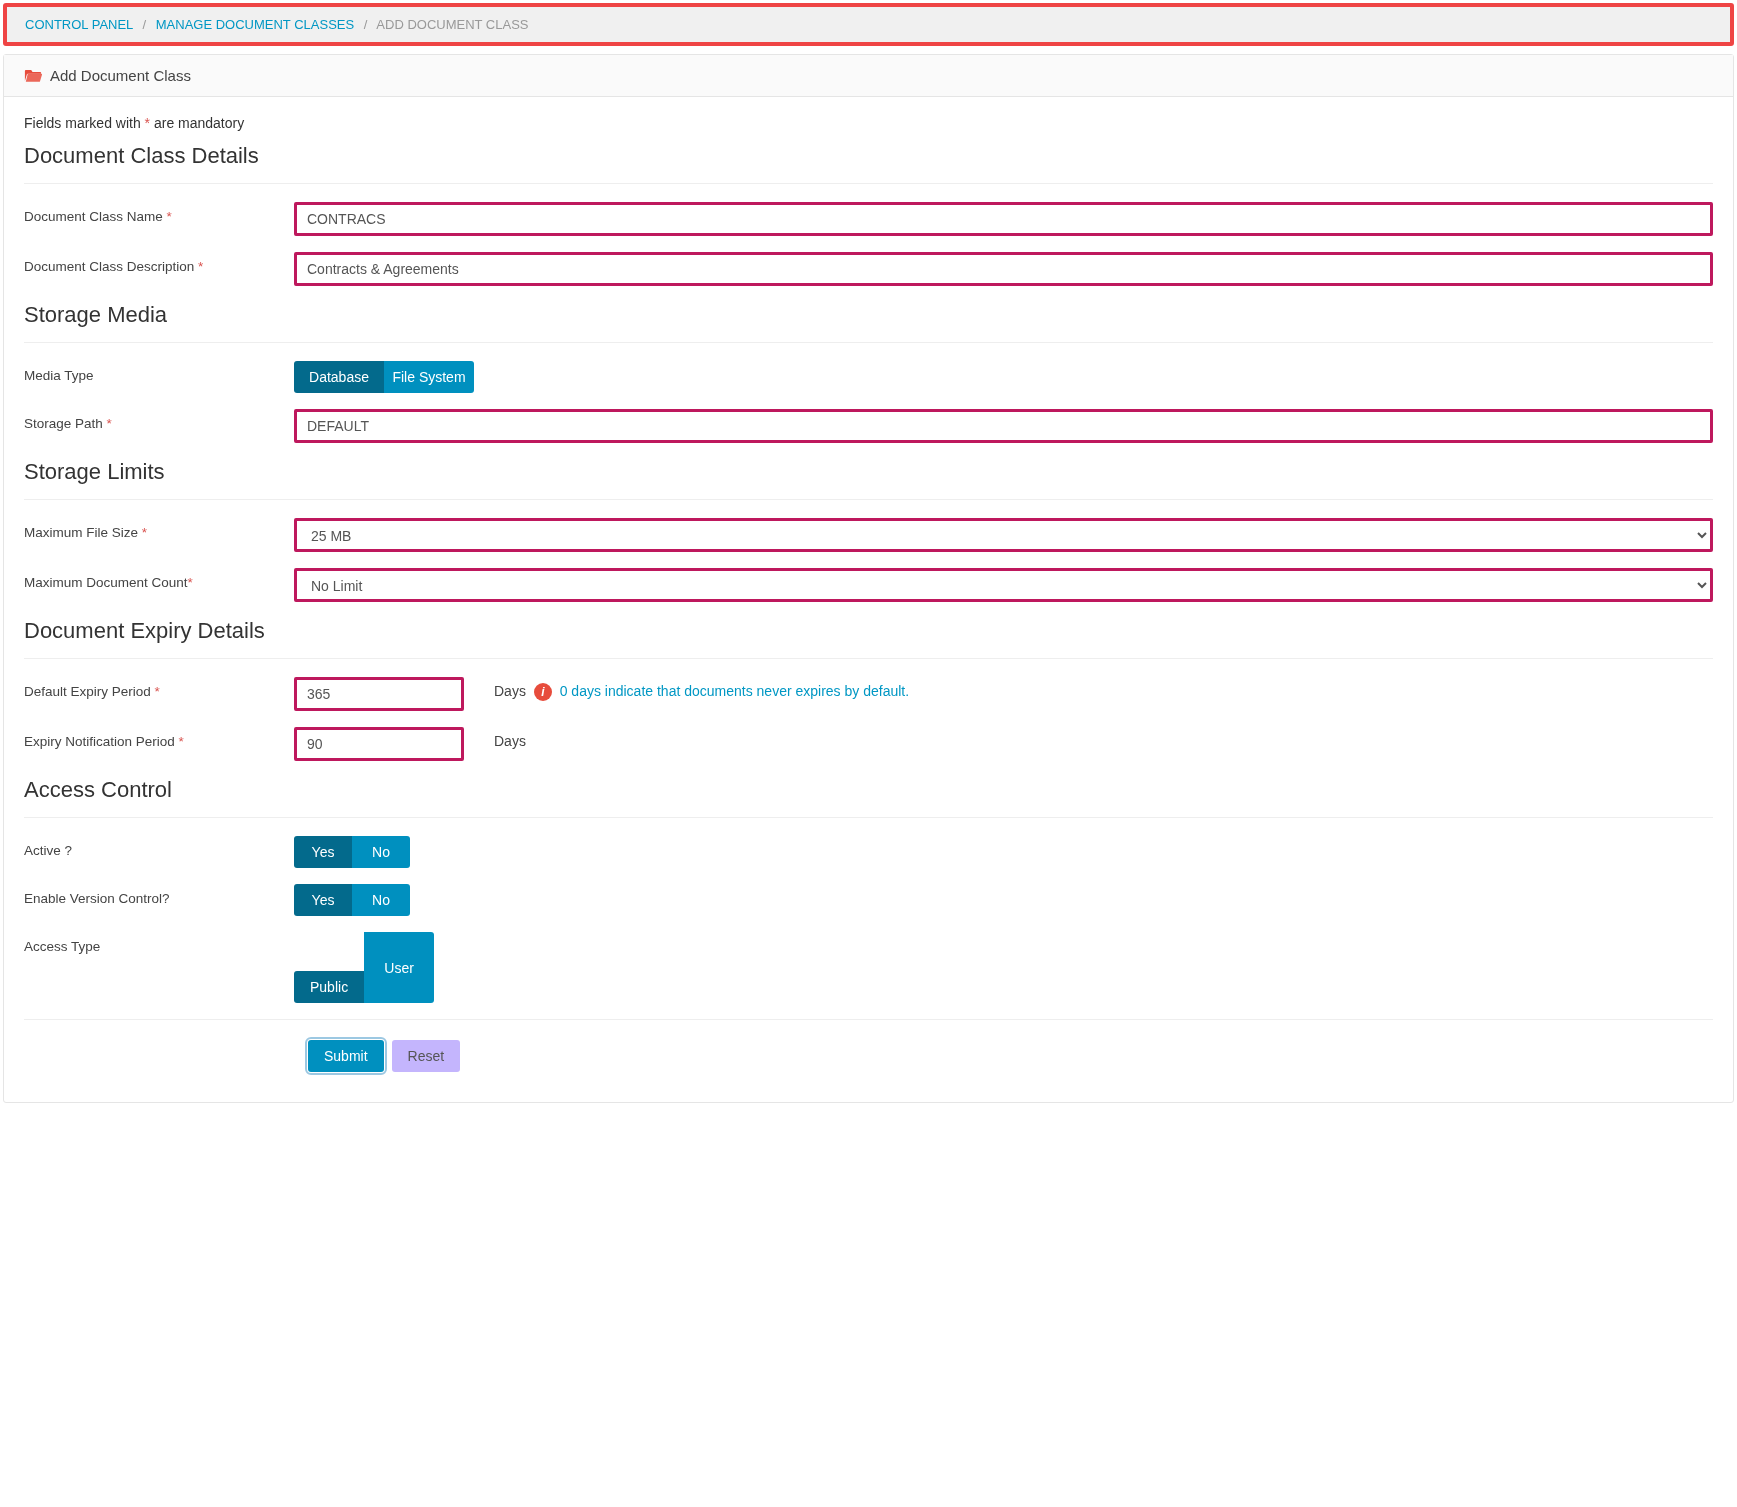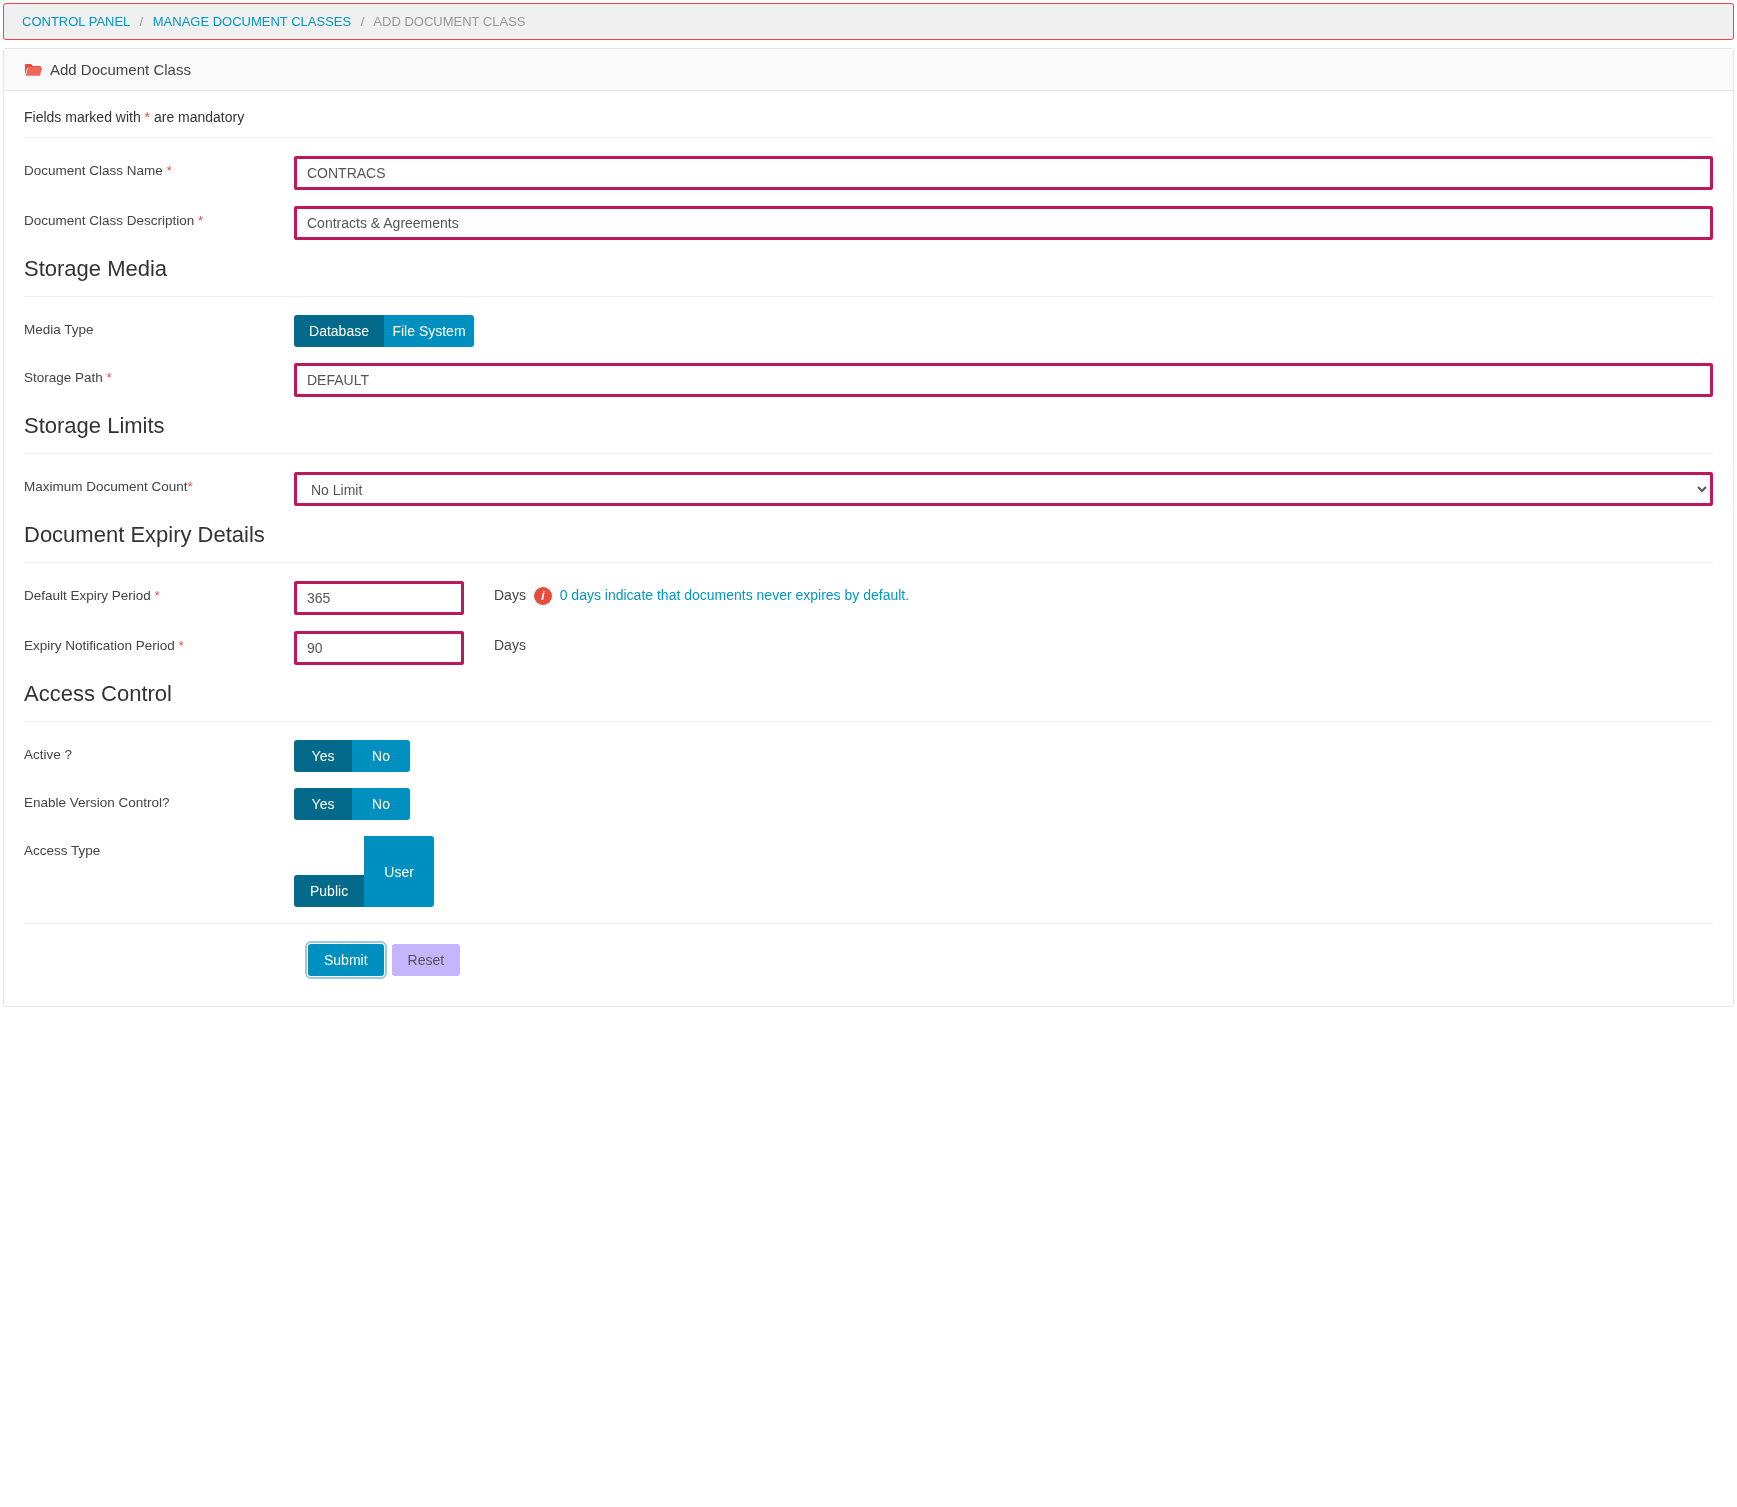--- a/index.html
+++ b/index.html
@@ -5,21 +5,21 @@
   * { box-sizing: border-box; margin: 0; padding: 0; }
   body {
     font-family: "Segoe UI", "Helvetica Neue", Arial, sans-serif;
     font-size: 14px;
     color: #333;
     background: #fff;
     padding: 0;
   }
   .breadcrumb-bar {
     background: #f0f0f0;
-    border: 1px solid #ef4444;
+    border: 4px solid #ef4444;
     padding: 10px 18px;
     font-size: 13px;
     color: #999;
     border-radius: 3px;
     margin: 3px;
   }
   .breadcrumb-bar a { color: #0097c4; text-decoration: none; }
   .breadcrumb-sep { margin: 0 6px; color: #999; }
   .panel {
     border: 1px solid #e5e5e5;
@@ -144,20 +144,21 @@
       <path d="M4.2 6 H19.2 a0.8 0.8 0 0 1 0.76 1.05 L17.8 14.4 a0.8 0.8 0 0 1 -0.76 0.6 H2 L4.2 6 Z" fill="#e74c3c" opacity="0.85"></path>
     </svg>
     <span>Add Document Class</span>
   </div>
   <div class="panel-body">
 
     <p class="mandatory-note">
       <span>Fields marked with </span><span class="ast">*</span><span> are mandatory</span>
     </p>
 
+    <h2 class="section-title">Document Class Details</h2>
     <hr class="section-rule">
 
     <div class="form-row">
       <div class="form-label">
         <span>Document Class Name</span> <span class="ast">*</span>
       </div>
       <div class="form-control-col">
         <input class="text-input" type="text" value="CONTRACS" style="">
       </div>
     </div>
@@ -189,20 +190,30 @@
         <span>Storage Path</span> <span class="ast">*</span>
       </div>
       <div class="form-control-col">
         <input class="text-input" type="text" value="DEFAULT" style="">
       </div>
     </div>
 
     <h2 class="section-title">Storage Limits</h2>
     <hr class="section-rule">
 
+    <div class="form-row">
+      <div class="form-label">
+        <span>Maximum File Size</span> <span class="ast">*</span>
+      </div>
+      <div class="form-control-col">
+        <select class="select-input">
+          <option>25 MB</option>
+        </select>
+      </div>
+    </div>
 
     <div class="form-row">
       <div class="form-label">
         <span>Maximum Document Count</span><span class="ast">*</span>
       </div>
       <div class="form-control-col">
         <select class="select-input">
           <option>No Limit</option>
         </select>
       </div>

